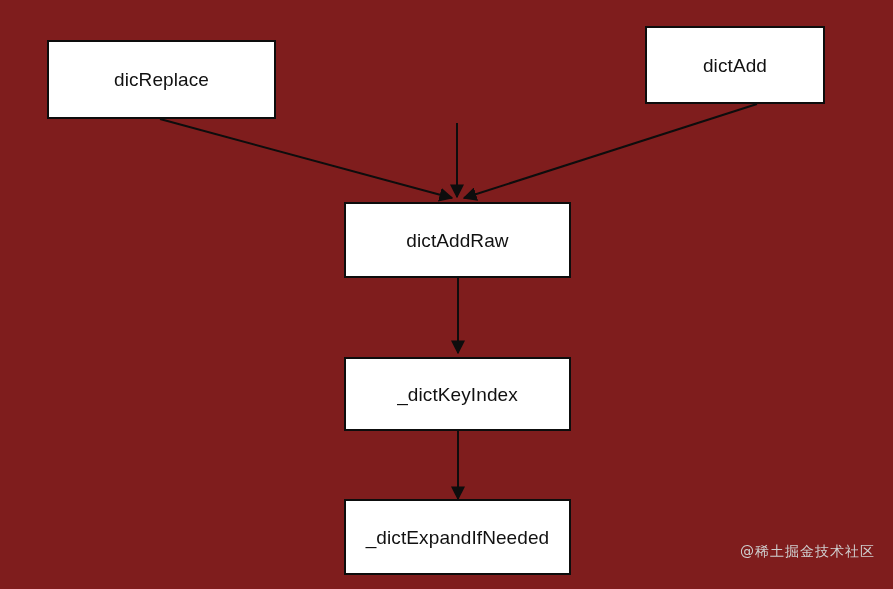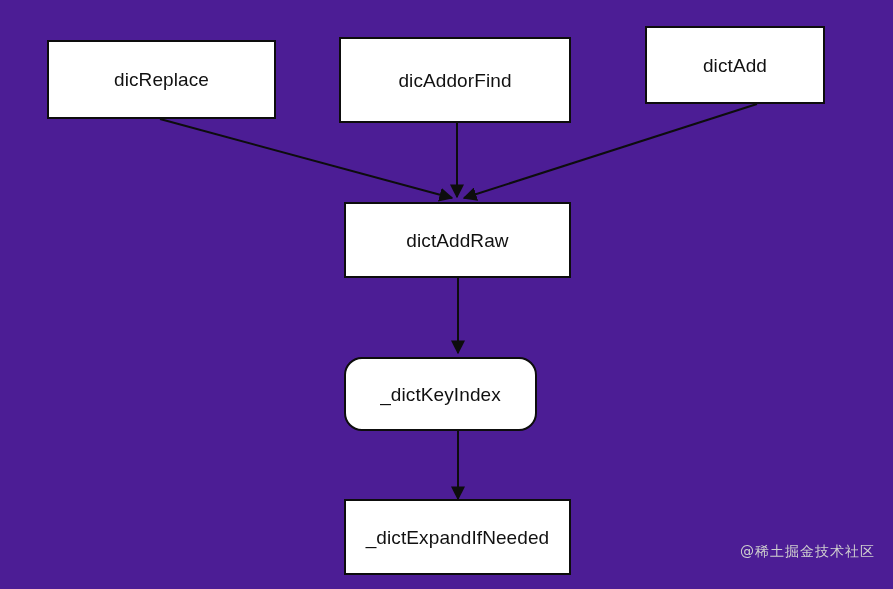--- a/index.html
+++ b/index.html
@@ -8,21 +8,21 @@
     padding: 0;
     background: #ffffff;
   }
   body {
     font-family: "Liberation Sans", sans-serif;
   }
   #canvas {
     position: relative;
     width: 893px;
     height: 589px;
-    background: #4c1d95;
+    background: #7f1d1d;
     overflow: hidden;
   }
   .node {
     position: absolute;
     box-sizing: border-box;
     background: #ffffff;
     border: 2px solid #0d0d0d;
     display: flex;
     align-items: center;
     justify-content: center;
@@ -55,21 +55,21 @@
     letter-spacing: 1px;
     white-space: nowrap;
     z-index: 2;
   }
 
   
   #node-dicreplace        { left: 47px;  top: 40px;  width: 229px; height: 79px; }
   #node-dicaddorfind      { left: 339px; top: 37px;  width: 232px; height: 86px; }
   #node-dictadd           { left: 645px; top: 26px;  width: 180px; height: 78px; }
   #node-dictaddraw        { left: 344px; top: 202px; width: 227px; height: 76px; }
-  #node-dictkeyindex      { left: 344px; top: 357px; width: 193px; height: 74px; border-radius: 18px; }
+  #node-dictkeyindex      { left: 344px; top: 357px; width: 227px; height: 74px; }
   #node-dictexpandifneeded{ left: 344px; top: 499px; width: 227px; height: 76px; }
 </style>
 </head>
 <body>
 
 <div id="canvas">
 
   <svg id="edges" viewBox="0 0 893 589" width="893" height="589" xmlns="http://www.w3.org/2000/svg">
     <defs>
       <marker id="arrowhead" viewBox="0 0 10 10" refX="9" refY="5" markerWidth="7" markerHeight="7" orient="auto-start-reverse" markerUnits="strokeWidth">
@@ -85,23 +85,20 @@
 
     <line x1="458" y1="278" x2="458" y2="353" stroke="#0d0d0d" stroke-width="2" marker-end="url(#arrowhead)"></line>
 
     <line x1="458" y1="431" x2="458" y2="499" stroke="#0d0d0d" stroke-width="2" marker-end="url(#arrowhead)"></line>
   </svg>
 
   <div class="node" id="node-dicreplace">
     <span class="node-label">dicReplace</span>
   </div>
 
-  <div class="node" id="node-dicaddorfind">
-    <span class="node-label">dicAddorFind</span>
-  </div>
 
   <div class="node" id="node-dictadd">
     <span class="node-label">dictAdd</span>
   </div>
 
   <div class="node" id="node-dictaddraw">
     <span class="node-label">dictAddRaw</span>
   </div>
 
   <div class="node" id="node-dictkeyindex">

